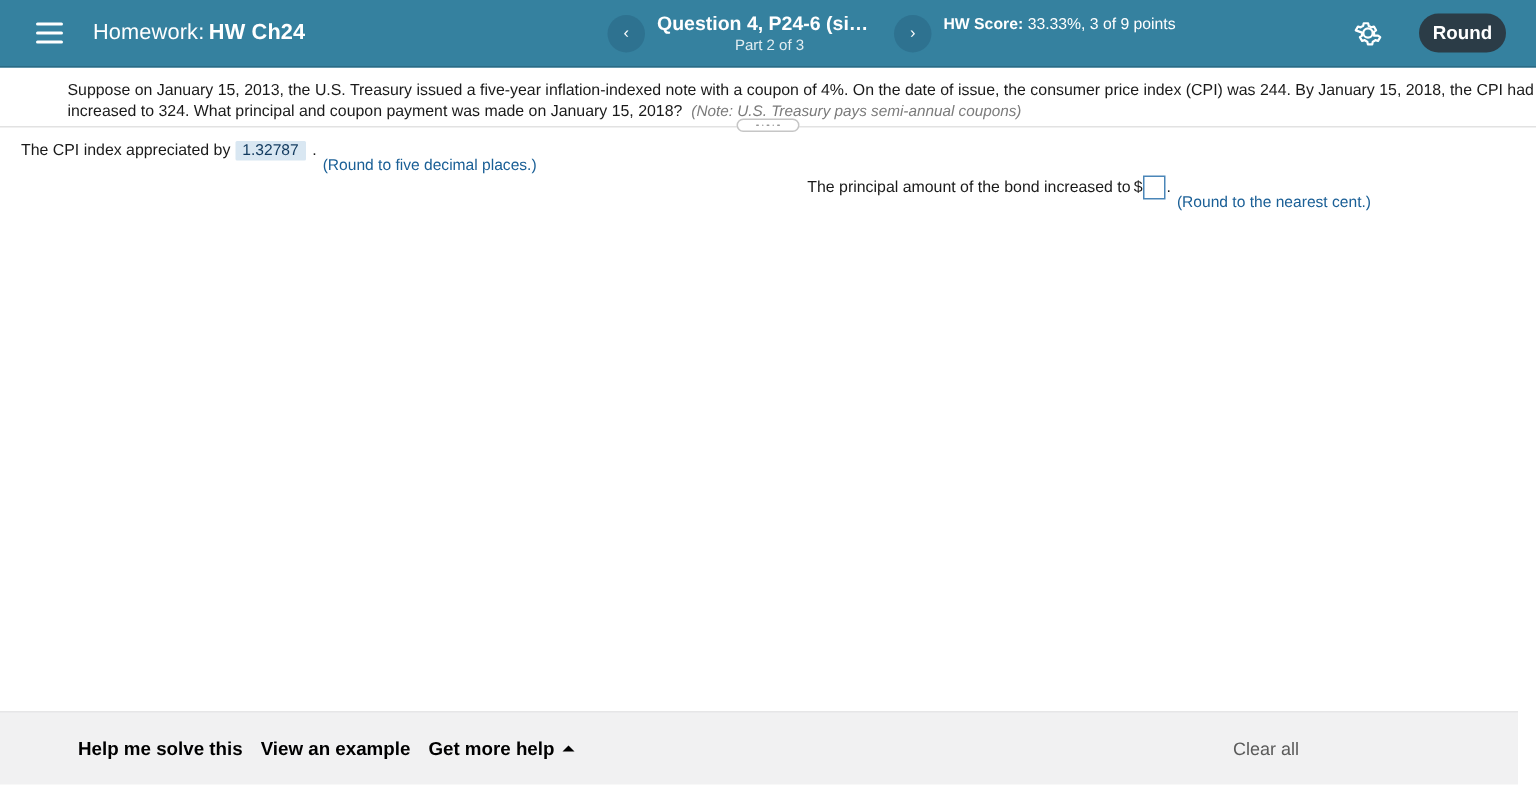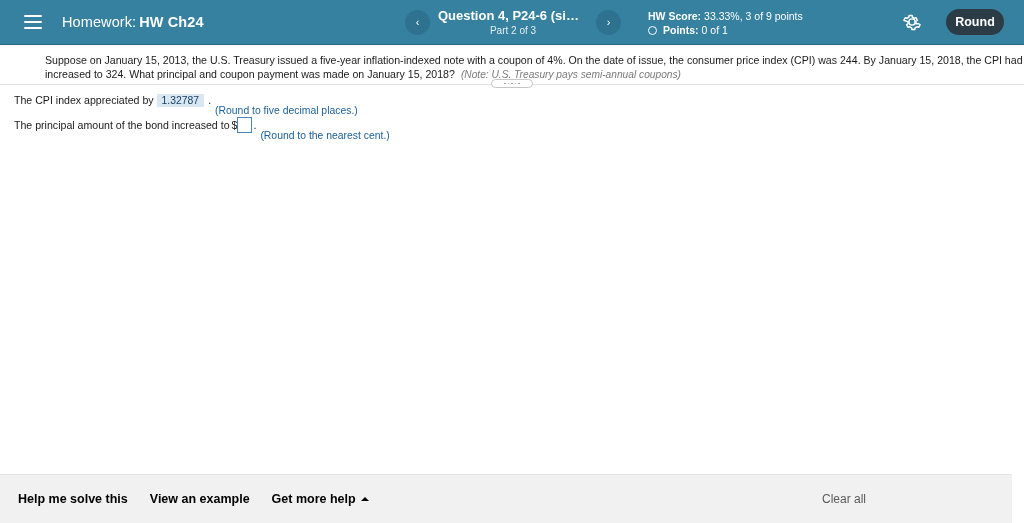--- a/index.html
+++ b/index.html
@@ -89,21 +89,21 @@
   }
   .qinfo .qpart {
     font-size: 10px;
     font-weight: 400;
     margin-top: 1px;
     color: #e4eef2;
   }
 
   .score-block {
     position: absolute;
-    left: 648px;
+    left: 629px;
     top: 9px;
     font-size: 10.5px;
     line-height: 14px;
   }
   .score-row { display: flex; align-items: center; white-space: nowrap; }
   .score-row b { font-weight: 700; }
   .score-row .val { font-weight: 400; margin-left: 3px; }
   .pts-circle {
     width: 9px; height: 9px;
     border: 1.5px solid #ffffff;
@@ -191,21 +191,21 @@
     top: 92px; left: 14px;
     width: 900px;
   }
   .answer-row {
     display: flex;
     align-items: center;
     font-size: 10.6px;
     color: #1a1a1a;
     height: 16px;
   }
-  .answer-row + .answer-row { margin-top: 9px; }
+  .answer-row + .answer-row { margin-top: 9px; justify-content: flex-end; }
 
   .filled-val {
     background: #d9e7f2;
     color: #123a5e;
     padding: 1px 5px;
     margin: 0 3px;
     font-size: 10.4px;
     border-radius: 1px;
   }
   .dollar { margin-left: 2px; }
@@ -231,30 +231,31 @@
   .bottom-bar {
     position: absolute;
     left: 0;
     top: 474px;
     width: 1012px;
     height: 49px;
     background: #f1f1f2;
     border-top: 1px solid #e6e6e7;
     display: flex;
     align-items: center;
+    padding-left: 34px;
   }
   .help-link {
     font-size: 12.5px;
     font-weight: 700;
     color: #000000;
     cursor: pointer;
     white-space: nowrap;
   }
   .help-link.first { margin-left: 18px; }
-  .help-link + .help-link { margin-left: 22px; }
+  .help-link + .help-link { margin-left: 12px; }
   .caret-up {
     display: inline-block;
     width: 0; height: 0;
     border-left: 4px solid transparent;
     border-right: 4px solid transparent;
     border-bottom: 4px solid #000000;
     margin-left: 5px;
     vertical-align: 2px;
   }
   .clear-all {
@@ -305,25 +306,20 @@
     <button class="nav-arrow">
       <span>›</span>
     </button>
   </div>
 
   <div class="score-block">
     <div class="score-row">
       <b>HW Score:</b>
       <span class="val">33.33%, 3 of 9 points</span>
     </div>
-    <div class="score-row">
-      <span class="pts-circle"></span>
-      <b>Points:</b>
-      <span class="val">0 of 1</span>
-    </div>
   </div>
 
   <button class="gear-btn">
     <svg width="22" height="22" viewBox="0 0 24 24">
       <path fill="none" stroke="#ffffff" stroke-width="1.6" d="M12 8.6a3.4 3.4 0 100 6.8 3.4 3.4 0 000-6.8z"></path>
       <path fill="none" stroke="#ffffff" stroke-width="1.6" stroke-linejoin="round" d="M19.3 13.9l1.6 1.1-1.6 2.8-1.9-.6a6.8 6.8 0 01-1.9 1.1l-.4 1.9h-3.2l-.4-1.9a6.8 6.8 0 01-1.9-1.1l-1.9.6-1.6-2.8 1.6-1.1a7 7 0 010-2.2L3.1 10.1 4.7 7.3l1.9.6a6.8 6.8 0 011.9-1.1l.4-1.9h3.2l.4 1.9a6.8 6.8 0 011.9 1.1l1.9-.6 1.6 2.8-1.6 1.1a7 7 0 010 2.7z"></path>
     </svg>
   </button>
 
   <button class="save-btn">Round</button>

